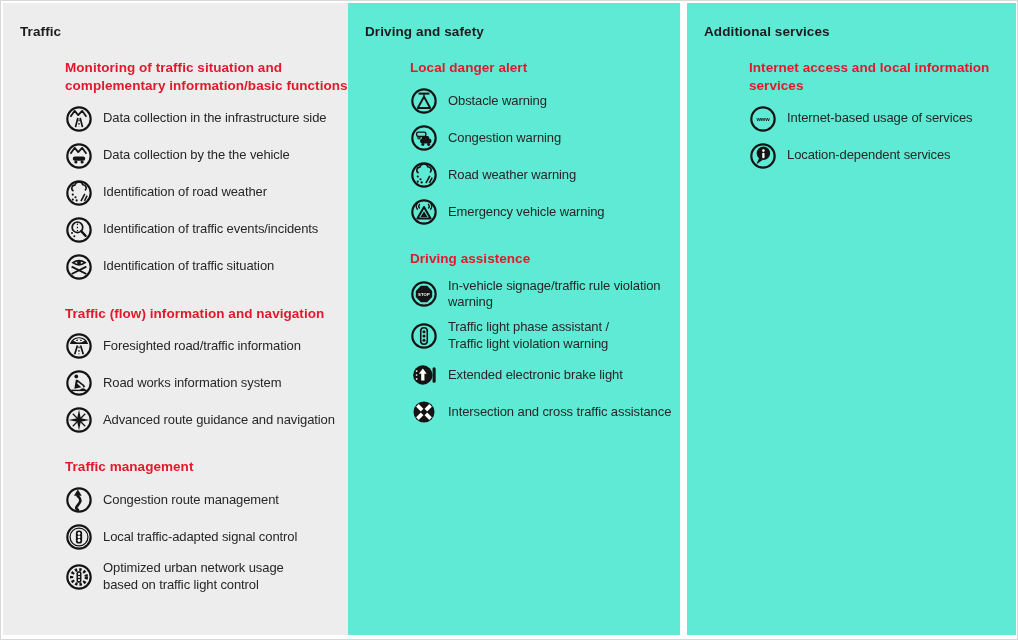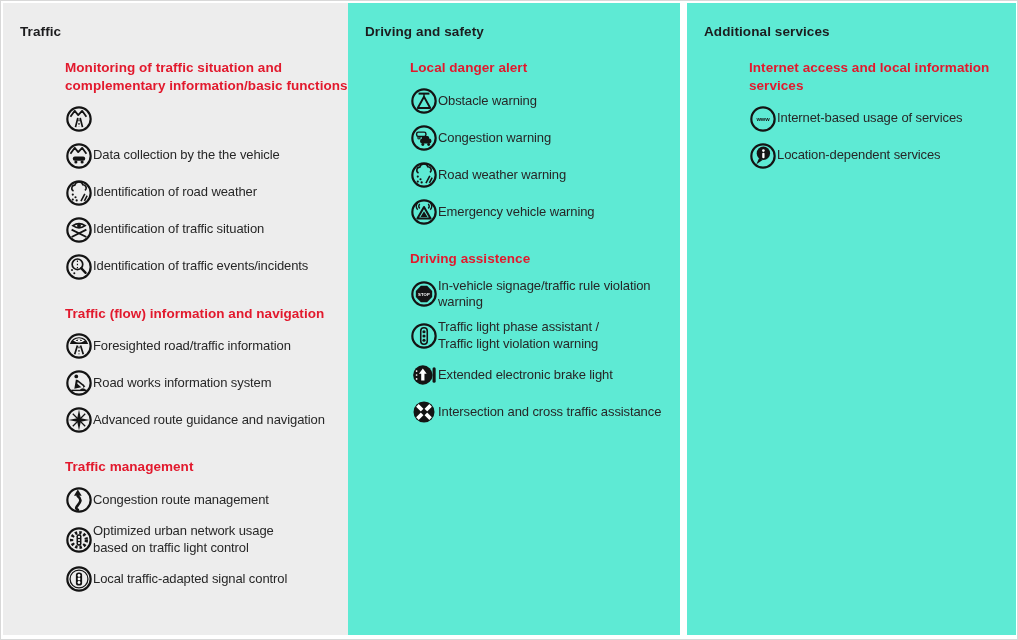--- a/index.html
+++ b/index.html
@@ -16,21 +16,21 @@
   #panel-driving-and-safety{left:348px;width:332px;}
   #panel-additional-services{left:687px;width:329px;}
   .column-title{
     font-size:13.5px;font-weight:bold;color:#1c1c1e;margin:0 0 20px 0;letter-spacing:.1px;
   }
   .section{margin-bottom:24px;margin-left:45px;}
   .section-heading{
     font-size:13.5px;font-weight:bold;margin:0 0 10px 0;line-height:1.32;
     white-space:pre-line;letter-spacing:.05px;
   }
-  .item-row{display:flex;align-items:center;margin-bottom:9px;}
+  .item-row{display:flex;align-items:center;gap:10px;margin-bottom:9px;}
   .item-icon{width:28px;height:28px;flex:0 0 28px;display:inline-block;}
   .item-icon svg{width:28px;height:28px;display:block;}
   .item-label{
     font-size:13px;color:#272727;line-height:1.26;white-space:pre-line;letter-spacing:-.1px;
   }
   svg text{font-family:"Liberation Sans",sans-serif;}
 </style>
 </head>
 <body>
 
@@ -43,20 +43,21 @@
 complementary information/basic functions</h3>
         <div class="item-row">
           <span class="item-icon">
             <svg viewBox="0 0 36 36" xmlns="http://www.w3.org/2000/svg" aria-hidden="true">
               <circle cx="18" cy="18" r="15" fill="none" stroke="#141414" stroke-width="2.8"></circle>
               <polyline points="7,15 12.5,7.5 17,13 22,7.5 27.5,15" fill="none" stroke="#141414" stroke-width="2.3" stroke-linejoin="round"></polyline>
               <path d="M13.5,28.5 L16.5,16.5 M22.5,28.5 L19.5,16.5" stroke="#141414" stroke-width="2.2" fill="none"></path>
               <path d="M18,18.5 V28" stroke="#141414" stroke-width="1.6" stroke-dasharray="2.4 2.2" fill="none"></path>
             </svg>
           </span>
+          <span class="item-label">Data collection in the infrastructure side</span>
         </div>
         <div class="item-row">
           <span class="item-icon">
             <svg viewBox="0 0 36 36" xmlns="http://www.w3.org/2000/svg" aria-hidden="true">
               <circle cx="18" cy="18" r="15" fill="none" stroke="#141414" stroke-width="2.8"></circle>
               <polyline points="7,15 12.5,7.5 17,13 22,7.5 27.5,15" fill="none" stroke="#141414" stroke-width="2.3" stroke-linejoin="round"></polyline>
               <rect x="10" y="18.5" width="16" height="5.5" rx="2.6" fill="#141414"></rect>
               <circle cx="14" cy="25.8" r="2" fill="#141414"></circle>
               <circle cx="22" cy="25.8" r="2" fill="#141414"></circle>
             </svg>
@@ -74,39 +75,39 @@
               <circle cx="15" cy="27.5" r="1.4" fill="#141414"></circle>
               <path d="M20.5,28.5 L25.5,19 M25,28 L28.5,21.5" stroke="#141414" stroke-width="2" fill="none"></path>
             </svg>
           </span>
           <span class="item-label">Identification of road weather</span>
         </div>
         <div class="item-row">
           <span class="item-icon">
             <svg viewBox="0 0 36 36" xmlns="http://www.w3.org/2000/svg" aria-hidden="true">
               <circle cx="18" cy="18" r="15" fill="none" stroke="#141414" stroke-width="2.8"></circle>
-              <path d="M10,12.5 Q18,7 26,12.5 Q18,18 10,12.5 Z" fill="none" stroke="#141414" stroke-width="2"></path>
-              <circle cx="18" cy="12.5" r="2.5" fill="#141414"></circle>
-              <path d="M8.5,27 L27.5,17.5 M8.5,17.5 L27.5,27" stroke="#141414" stroke-width="2.4" fill="none"></path>
-            </svg>
-          </span>
-          <span class="item-label">Identification of traffic situation</span>
-        </div>
-        <div class="item-row">
-          <span class="item-icon">
-            <svg viewBox="0 0 36 36" xmlns="http://www.w3.org/2000/svg" aria-hidden="true">
-              <circle cx="18" cy="18" r="15" fill="none" stroke="#141414" stroke-width="2.8"></circle>
               <circle cx="16" cy="14.5" r="6.8" fill="none" stroke="#141414" stroke-width="2.2"></circle>
               <path d="M20.8,19.5 L26.5,25.5" stroke="#141414" stroke-width="3" stroke-linecap="round" fill="none"></path>
               <path d="M16,9.5 V19.5" stroke="#141414" stroke-width="1.5" stroke-dasharray="2.2 2" fill="none"></path>
               <circle cx="9" cy="22" r="1.3" fill="#141414"></circle>
               <circle cx="12" cy="26" r="1.3" fill="#141414"></circle>
             </svg>
           </span>
           <span class="item-label">Identification of traffic events/incidents</span>
+        </div>
+        <div class="item-row">
+          <span class="item-icon">
+            <svg viewBox="0 0 36 36" xmlns="http://www.w3.org/2000/svg" aria-hidden="true">
+              <circle cx="18" cy="18" r="15" fill="none" stroke="#141414" stroke-width="2.8"></circle>
+              <path d="M10,12.5 Q18,7 26,12.5 Q18,18 10,12.5 Z" fill="none" stroke="#141414" stroke-width="2"></path>
+              <circle cx="18" cy="12.5" r="2.5" fill="#141414"></circle>
+              <path d="M8.5,27 L27.5,17.5 M8.5,17.5 L27.5,27" stroke="#141414" stroke-width="2.4" fill="none"></path>
+            </svg>
+          </span>
+          <span class="item-label">Identification of traffic situation</span>
         </div>
       </div>
       <div class="section">
         <h3 class="section-heading" style="color: rgb(226, 25, 45);">Traffic (flow) information and navigation</h3>
         <div class="item-row">
           <span class="item-icon">
             <svg viewBox="0 0 36 36" xmlns="http://www.w3.org/2000/svg" aria-hidden="true">
               <circle cx="18" cy="18" r="15" fill="none" stroke="#141414" stroke-width="2.8"></circle>
               <path d="M6.2,15.5 A12.3,12.3 0 0 1 29.8,15.5 Z" fill="#141414"></path>
               <path d="M12,10.8 Q18,6.8 24,10.8 Q18,14.8 12,10.8 Z" fill="none" stroke="#ffffff" stroke-width="1.6"></path>
@@ -151,42 +152,42 @@
               <path d="M16.5,30.5 C8.5,27.5 27,21 16.5,13" fill="none" stroke="#141414" stroke-width="3.4" stroke-linecap="round"></path>
               <path d="M16.5,4.5 L21.5,12.5 L11.5,12.5 Z" fill="#141414"></path>
             </svg>
           </span>
           <span class="item-label">Congestion route management</span>
         </div>
         <div class="item-row">
           <span class="item-icon">
             <svg viewBox="0 0 36 36" xmlns="http://www.w3.org/2000/svg" aria-hidden="true">
               <circle cx="18" cy="18" r="15" fill="none" stroke="#141414" stroke-width="2.8"></circle>
+              <circle cx="18" cy="18" r="11.5" fill="none" stroke="#141414" stroke-width="1.6"></circle>
+              <rect x="14" y="9.5" width="8" height="17" rx="3.5" fill="#141414"></rect>
+              <circle cx="18" cy="13.5" r="1.8" fill="#ffffff"></circle>
+              <circle cx="18" cy="18" r="1.8" fill="#ffffff"></circle>
+              <circle cx="18" cy="22.5" r="1.8" fill="#ffffff"></circle>
+            </svg>
+          </span>
+          <span class="item-label">Local traffic-adapted signal control</span>
+        </div>
+        <div class="item-row">
+          <span class="item-icon">
+            <svg viewBox="0 0 36 36" xmlns="http://www.w3.org/2000/svg" aria-hidden="true">
+              <circle cx="18" cy="18" r="15" fill="none" stroke="#141414" stroke-width="2.8"></circle>
               <circle cx="18" cy="18" r="9.5" fill="none" stroke="#141414" stroke-width="4.2" stroke-dasharray="3 2.6"></circle>
               <rect x="14.8" y="10.5" width="6.4" height="15" rx="2.6" fill="#141414"></rect>
               <circle cx="18" cy="14" r="1.4" fill="#ffffff"></circle>
               <circle cx="18" cy="18" r="1.4" fill="#ffffff"></circle>
               <circle cx="18" cy="22" r="1.4" fill="#ffffff"></circle>
             </svg>
           </span>
           <span class="item-label">Optimized urban network usage
 based on traffic light control</span>
-        </div>
-        <div class="item-row">
-          <span class="item-icon">
-            <svg viewBox="0 0 36 36" xmlns="http://www.w3.org/2000/svg" aria-hidden="true">
-              <circle cx="18" cy="18" r="15" fill="none" stroke="#141414" stroke-width="2.8"></circle>
-              <circle cx="18" cy="18" r="11.5" fill="none" stroke="#141414" stroke-width="1.6"></circle>
-              <rect x="14" y="9.5" width="8" height="17" rx="3.5" fill="#141414"></rect>
-              <circle cx="18" cy="13.5" r="1.8" fill="#ffffff"></circle>
-              <circle cx="18" cy="18" r="1.8" fill="#ffffff"></circle>
-              <circle cx="18" cy="22.5" r="1.8" fill="#ffffff"></circle>
-            </svg>
-          </span>
-          <span class="item-label">Local traffic-adapted signal control</span>
         </div>
       </div>
     </section>
     <section class="panel" id="panel-driving-and-safety" style="background: #5eead4;">
       <h2 class="column-title">Driving and safety</h2>
       <div class="section">
         <h3 class="section-heading" style="color: rgb(226, 25, 45);">Local danger alert</h3>
         <div class="item-row">
           <span class="item-icon">
             <svg viewBox="0 0 36 36" xmlns="http://www.w3.org/2000/svg" aria-hidden="true">

